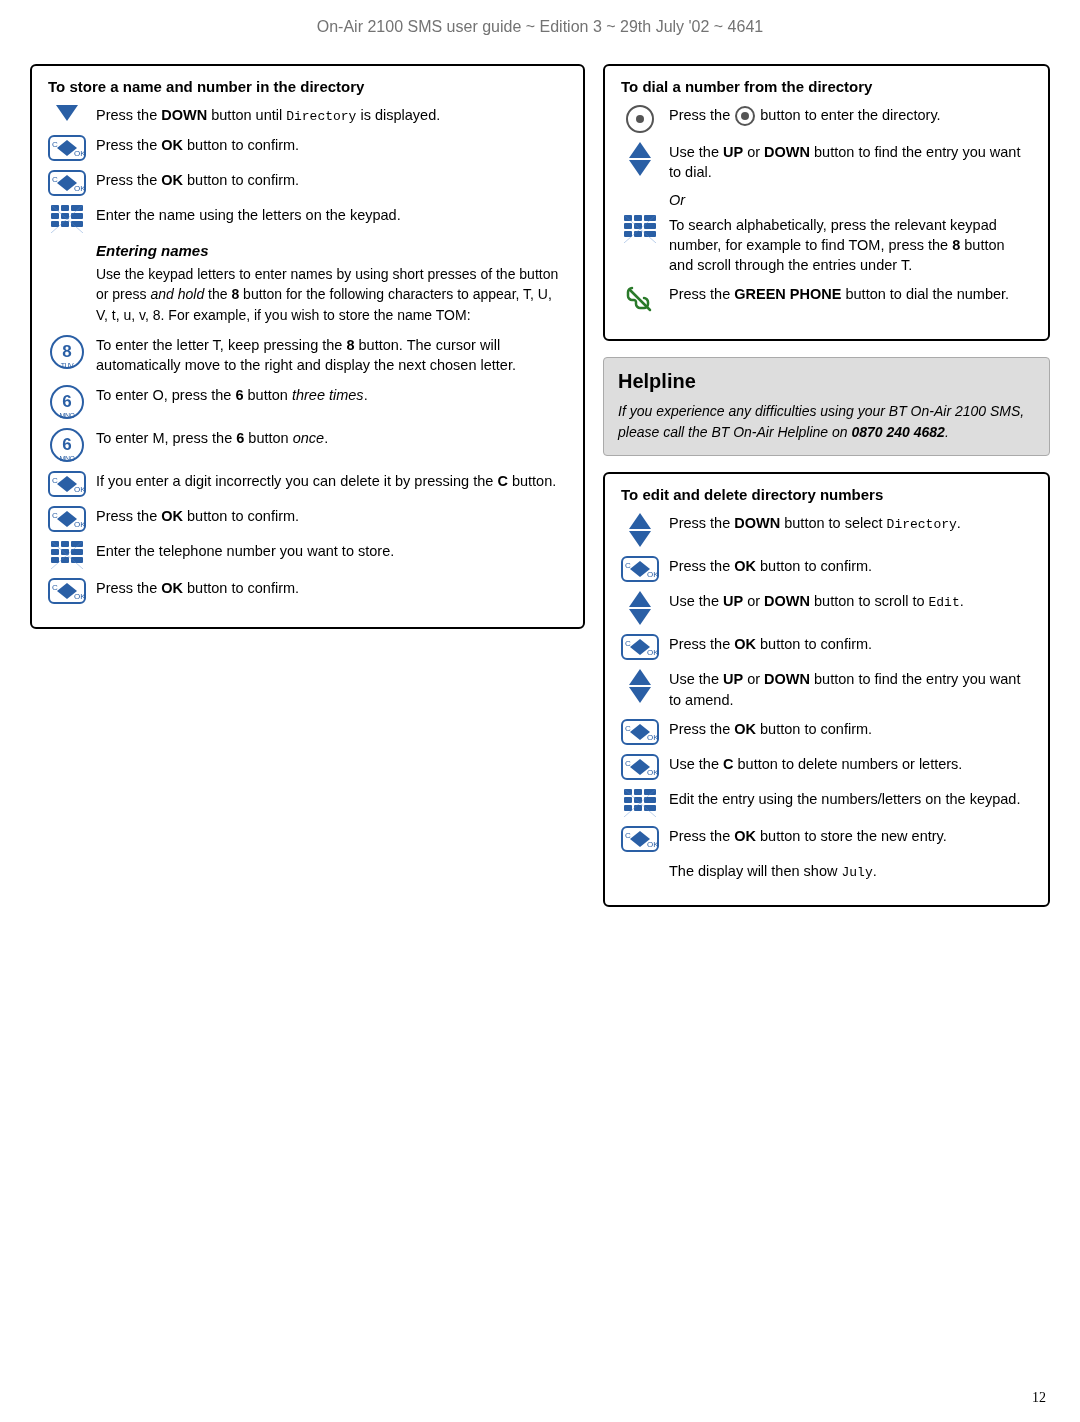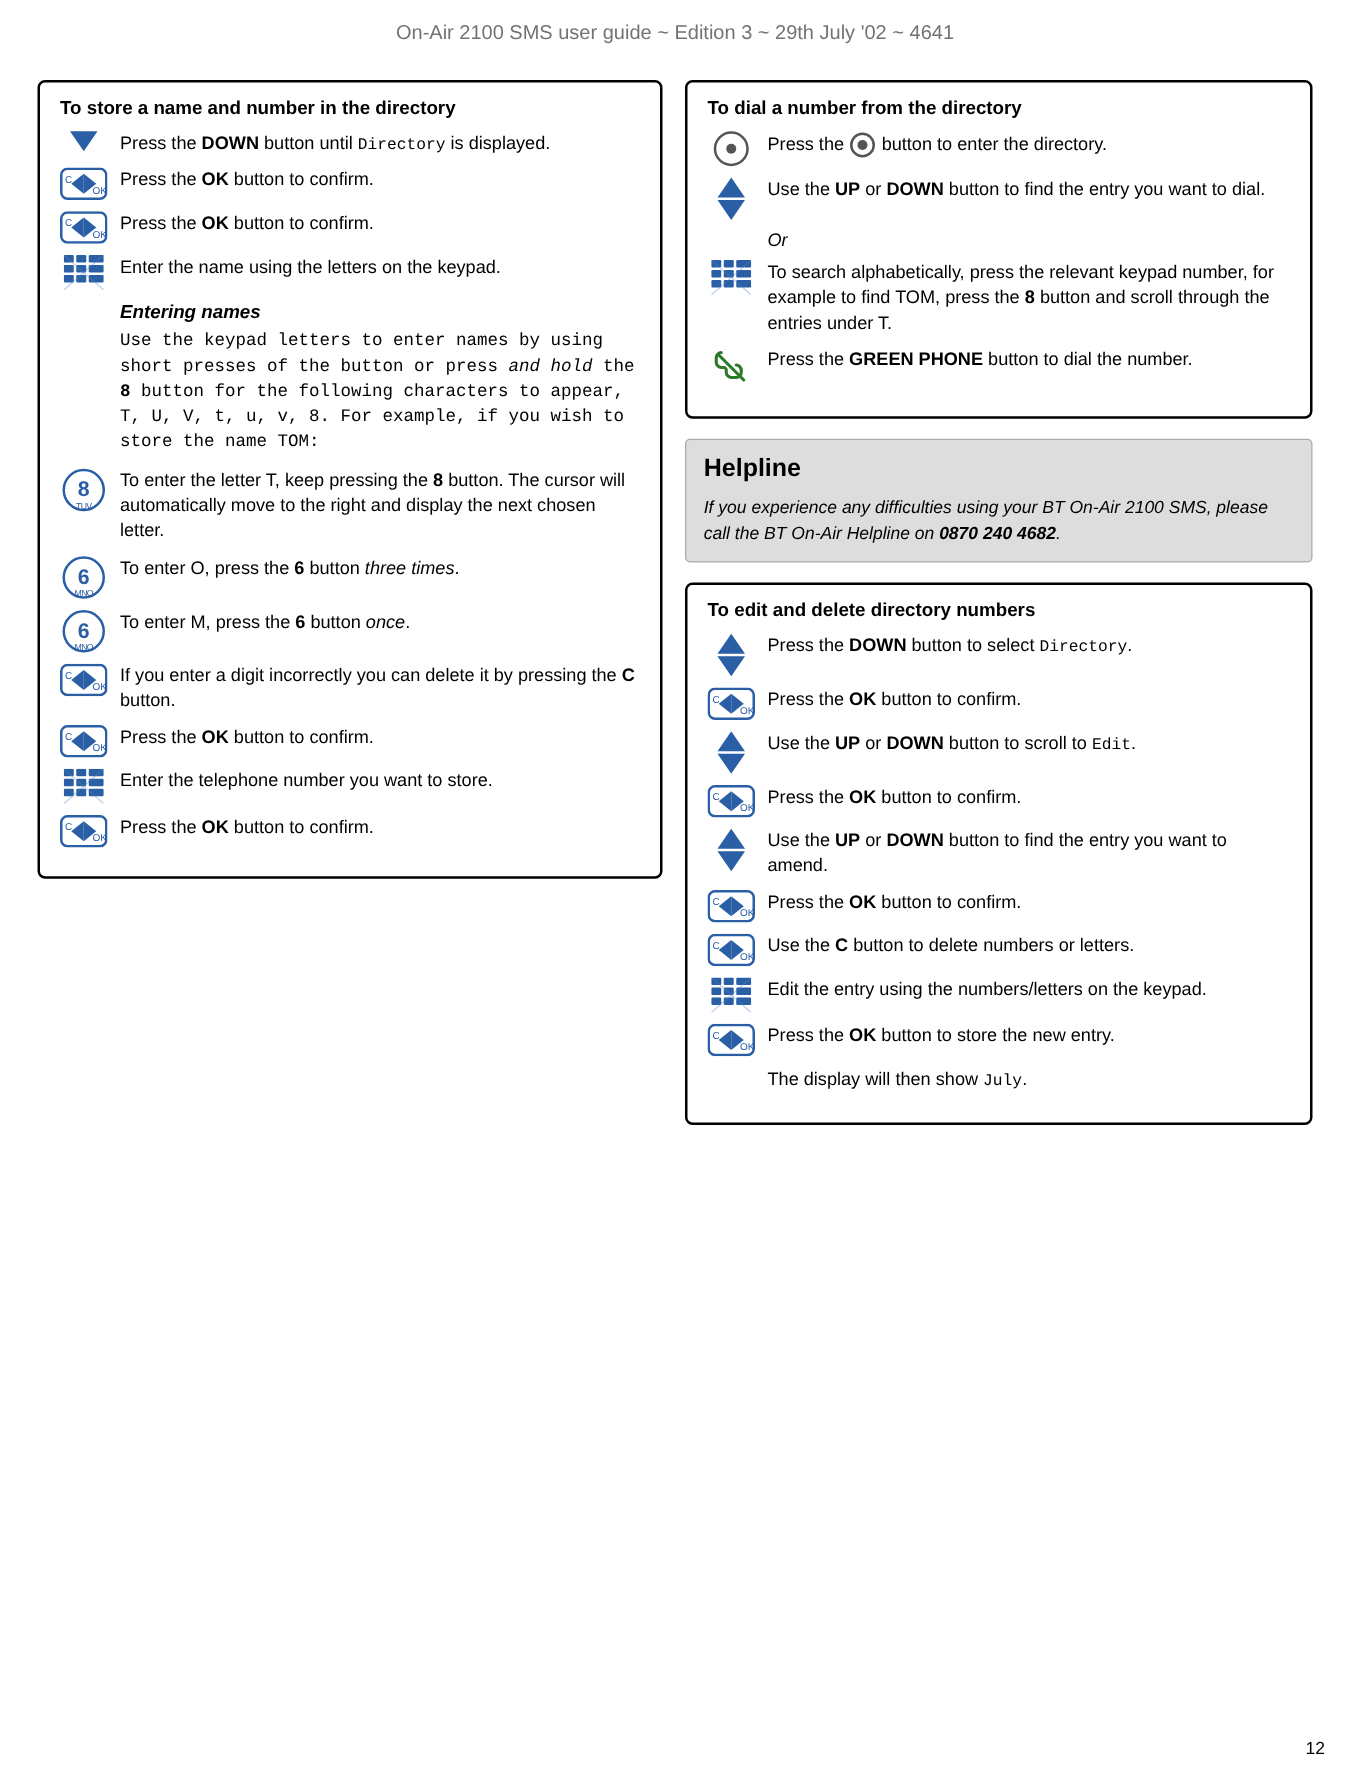--- a/index.html
+++ b/index.html
@@ -21,21 +21,21 @@
     }
 
     .main-content {
       display: flex;
       gap: 0px;
       padding: 18px 30px 20px 30px;
     }
 
     
     .left-col {
-      width: 500px;
+      width: 555px;
       flex-shrink: 0;
     }
 
     
     .right-col {
       flex: 1;
       padding-left: 18px;
     }
 
     
@@ -150,21 +150,20 @@
       font-style: italic;
       font-weight: bold;
       margin-bottom: 5px;
       font-size: 15px;
     }
 
     .entering-names-block p {
       font-size: 14px;
       line-height: 1.45;
       margin-bottom: 6px;
-      font-family: Liberation Mono, monospace;
     }
 
     
     .helpline-box {
       background: #ddd;
       border: 1px solid #aaa;
       border-radius: 4px;
       padding: 12px 14px;
       margin-bottom: 16px;
     }
@@ -178,22 +177,23 @@
 
     .helpline-box p {
       font-style: italic;
       font-size: 14px;
       line-height: 1.5;
     }
 
     .page-number {
       position: absolute;
       bottom: 16px;
-      right: 20px;
+      right: 34px;
       font-size: 14px;
+      font-family: Liberation Serif, serif;
     }
 
     .or-line {
       margin-left: 48px;
       font-style: italic;
       font-size: 14.5px;
       margin-bottom: 7px;
     }
   </style>
 </head>

